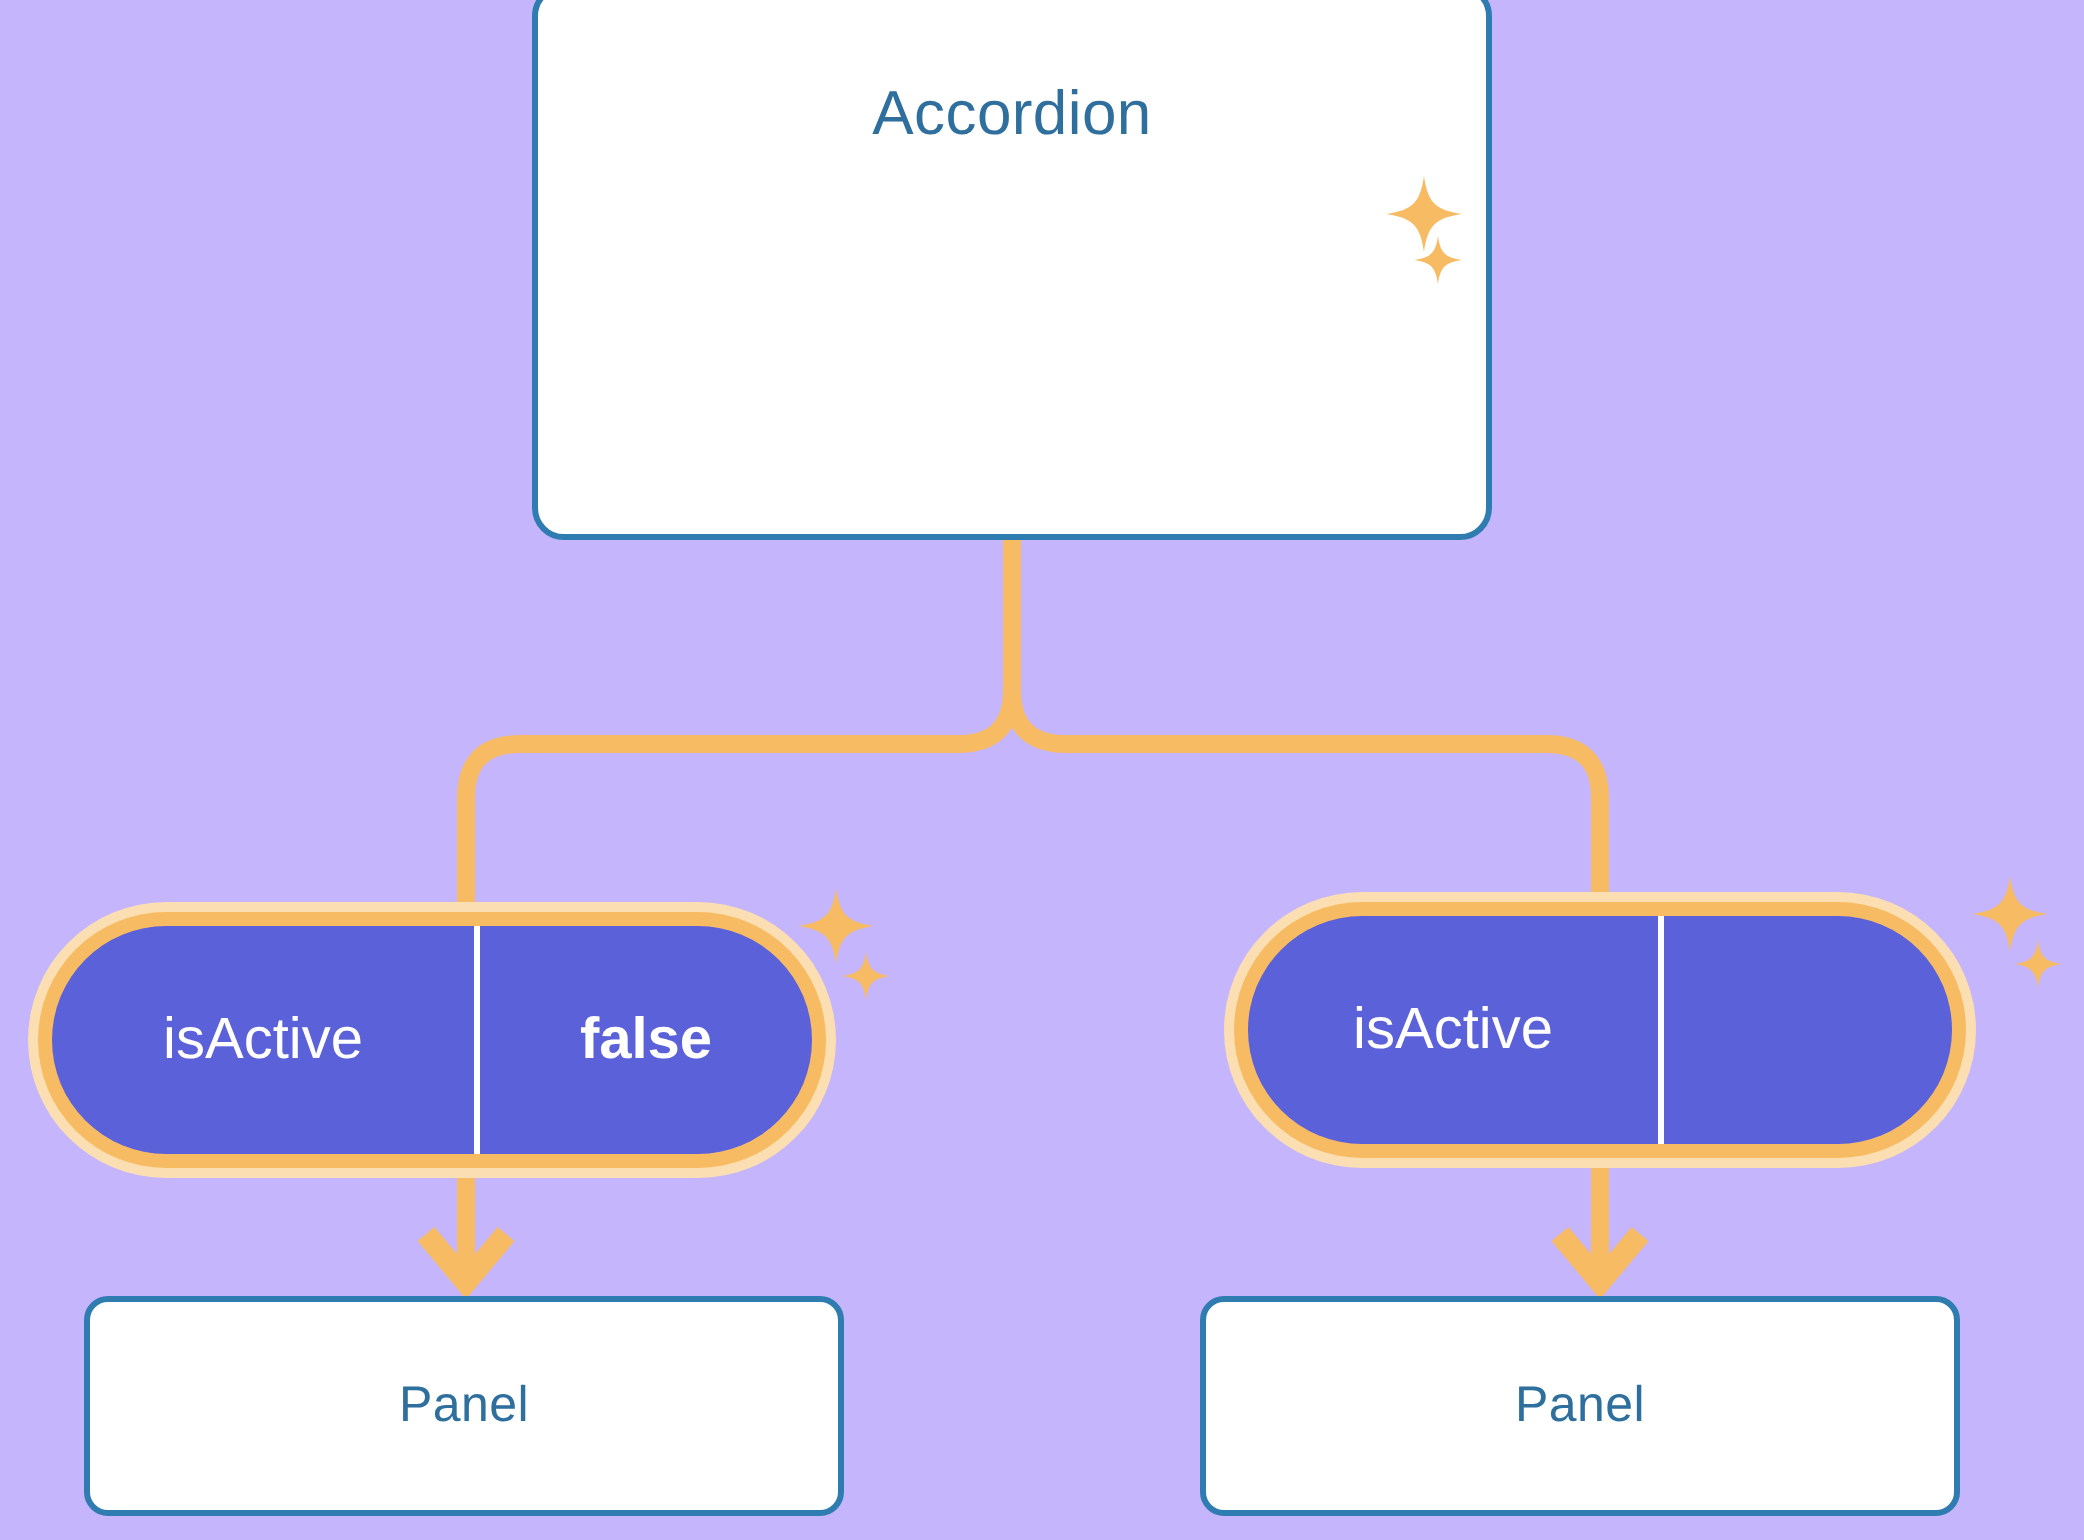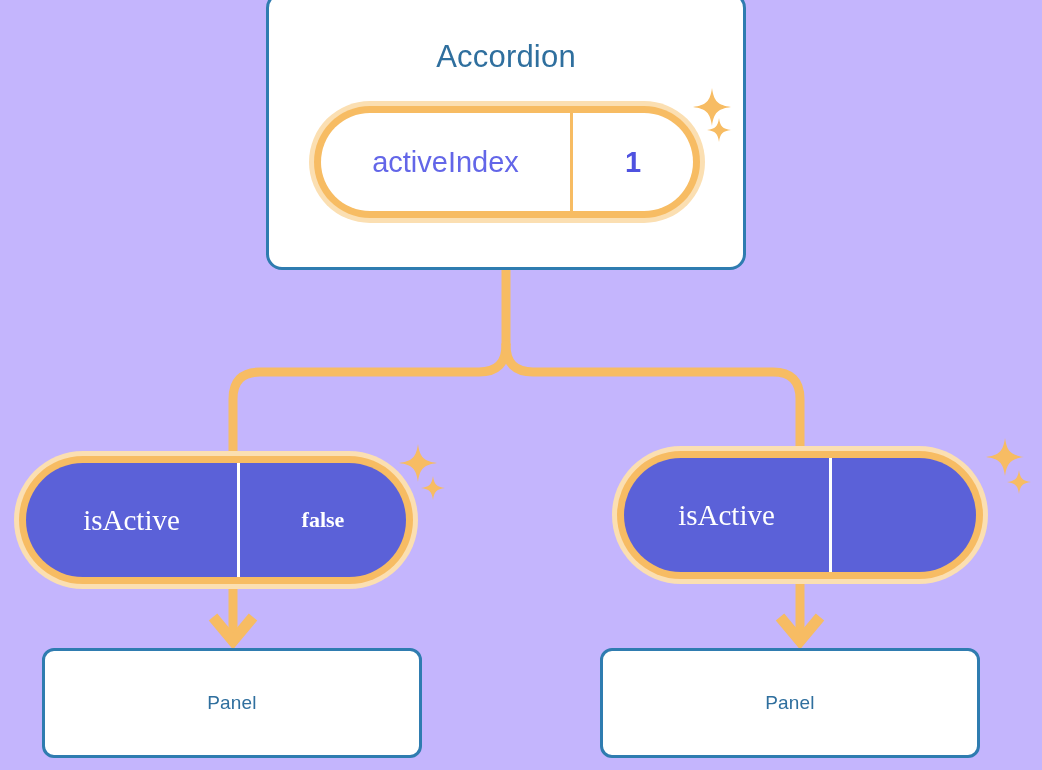--- a/index.html
+++ b/index.html
@@ -58,21 +58,21 @@
     height: 110px;
     border-radius: 12px;
   }
   #panel-left  { left: 42px;  top: 648px; }
   #panel-right { left: 600px; top: 648px; }
   .panel-card .card-title {
     position: absolute;
     left: 0; right: 0;
     top: 50%;
     transform: translateY(-50%);
-    font-size: 19px;
+    font-size: 25px;
   }
 
   
   
   .pill-halo {
     position: absolute;
     background: #fbdfb2;
     border-radius: 999px;
     padding: 5px;
     box-sizing: border-box;
@@ -109,29 +109,29 @@
     font-size: 29px;
     border-right: 3px solid #f7bc63;
   }
   .pill-light .pill-val {
     color: #4f52e0;
     font-size: 29px;
     font-weight: bold;
   }
 
   
-  .pill-solid .pill-body { background: #5b61d8; font-family: Liberation Serif, serif; }
+  .pill-solid .pill-body { background: #5b61d8; }
   .pill-solid .pill-key {
     color: #ffffff;
     font-size: 29px;
     border-right: 3px solid #ffffff;
   }
   .pill-solid .pill-val {
     color: #ffffff;
-    font-size: 22px;
+    font-size: 29px;
     font-weight: bold;
   }
 
   
   #pill-activeindex {
     left: 309px; top: 101px;
     width: 396px; height: 122px;
   }
   #pill-activeindex .pill-key { flex: 0 0 252px; }
   #pill-activeindex .pill-val { flex: 1 1 auto; }
@@ -181,28 +181,20 @@
     <g>
       <path d="M 800 582 L 800 642" stroke="#f7bc63" stroke-width="9" fill="none"></path>
       <path d="M 780 617 L 800 641 L 820 617" stroke="#f7bc63" stroke-width="11" fill="none" stroke-linecap="butt" stroke-linejoin="miter"></path>
     </g>
   </svg>
 
   <div id="accordion-card" class="card">
     <div class="card-title">Accordion</div>
   </div>
 
-  <div id="pill-activeindex" class="pill-halo pill-light">
-    <div class="pill-ring">
-      <div class="pill-body">
-        <div class="pill-key">activeIndex</div>
-        <div class="pill-val">1</div>
-      </div>
-    </div>
-  </div>
 
   <div id="sparkle-accordion-big" class="sparkle">
     <svg width="38" height="38" viewBox="0 0 40 40">
       <path d="M20 0 C22 14 26 18 40 20 C26 22 22 26 20 40 C18 26 14 22 0 20 C14 18 18 14 20 0 Z" fill="#f7bc63"></path>
     </svg>
   </div>
   <div id="sparkle-accordion-small" class="sparkle">
     <svg width="24" height="24" viewBox="0 0 40 40">
       <path d="M20 0 C22 14 26 18 40 20 C26 22 22 26 20 40 C18 26 14 22 0 20 C14 18 18 14 20 0 Z" fill="#f7bc63"></path>
     </svg>

